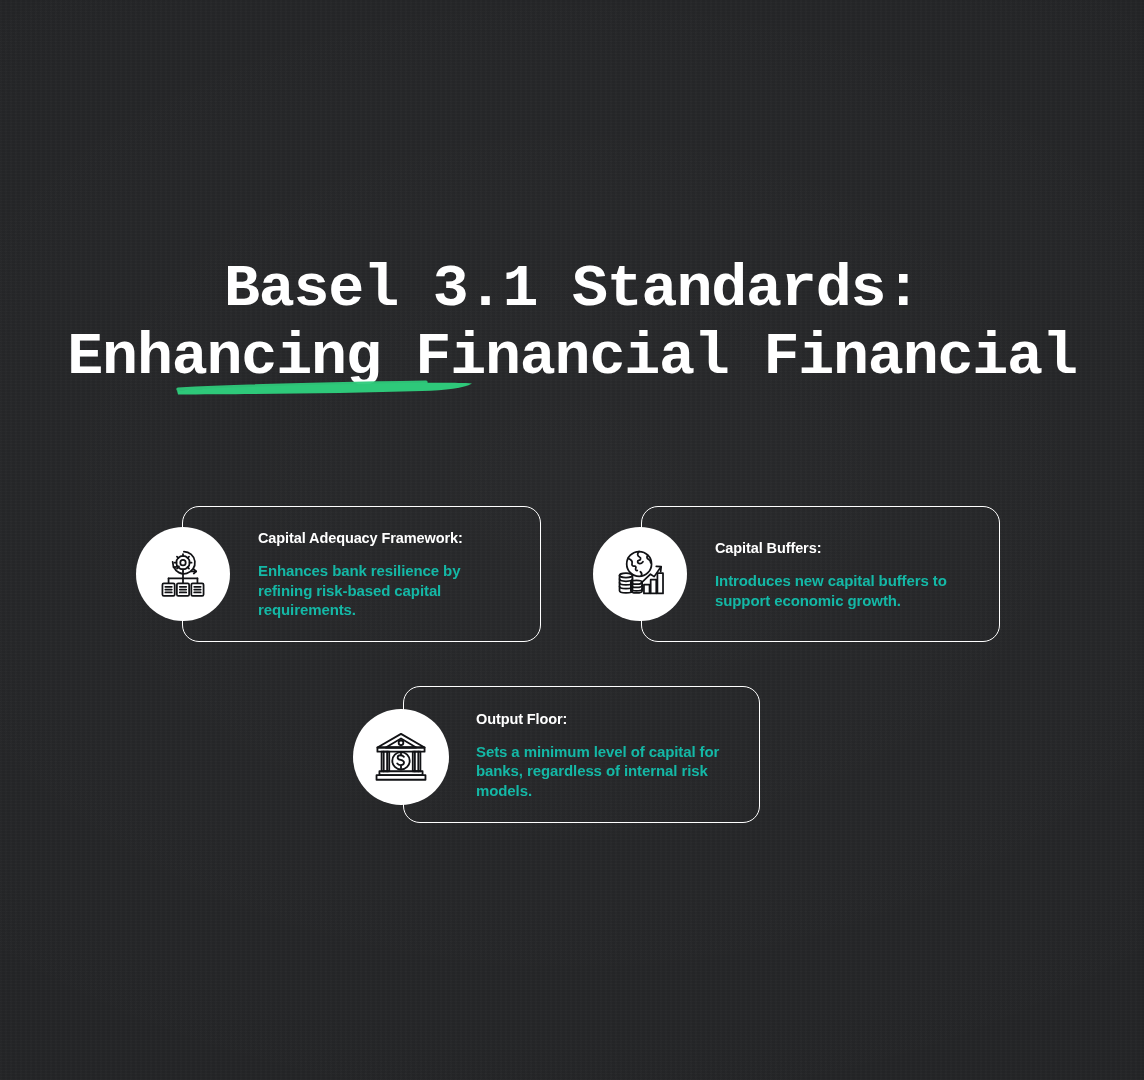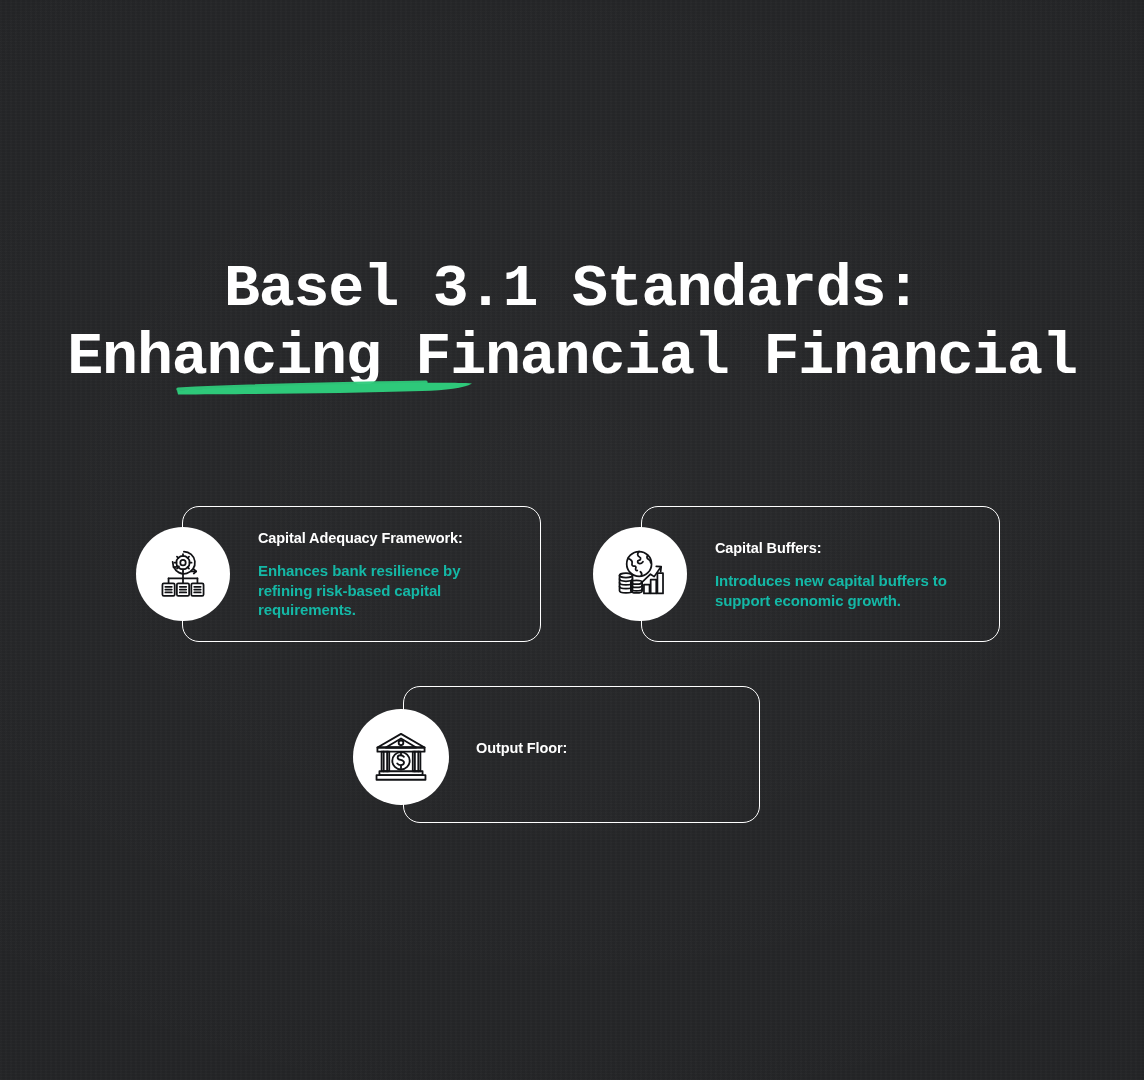--- a/index.html
+++ b/index.html
@@ -173,20 +173,21 @@
       <rect x="51.9" y="31.0" width="6.4" height="23.2"></rect>
 
       <path d="M32.6 43.0 L44 32.2 L48.2 35.0 L55.8 24.0"></path>
       <path d="M50.6 23.2 l5.6 0.5 l-0.6 5.6"></path>
     </svg>
   </div>
 
   <div class="card" style="left:403px; top:686px; width:357px; height:137px;">
     <div class="card-inner" style="left:72px; right:22px;">
       <div class="card-title">Output Floor:</div>
+      <div class="card-body">Sets a minimum level of capital for banks, regardless of internal risk models.</div>
     </div>
   </div>
   <div class="icon-circle" style="left:353px; top:709px; width:96px; height:96px;">
     <svg width="58" height="58" viewBox="0 0 64 64" fill="none" stroke="#111215" stroke-width="2" stroke-linecap="round" stroke-linejoin="round">
 
       <path d="M32 6.5 L58 21.5 H6 Z"></path>
       <path d="M32 11.6 L48.8 21.5 H15.2 Z"></path>
       <circle cx="32" cy="16.4" r="2.6"></circle>
 
       <rect x="6" y="21.5" width="52" height="4.6"></rect>

